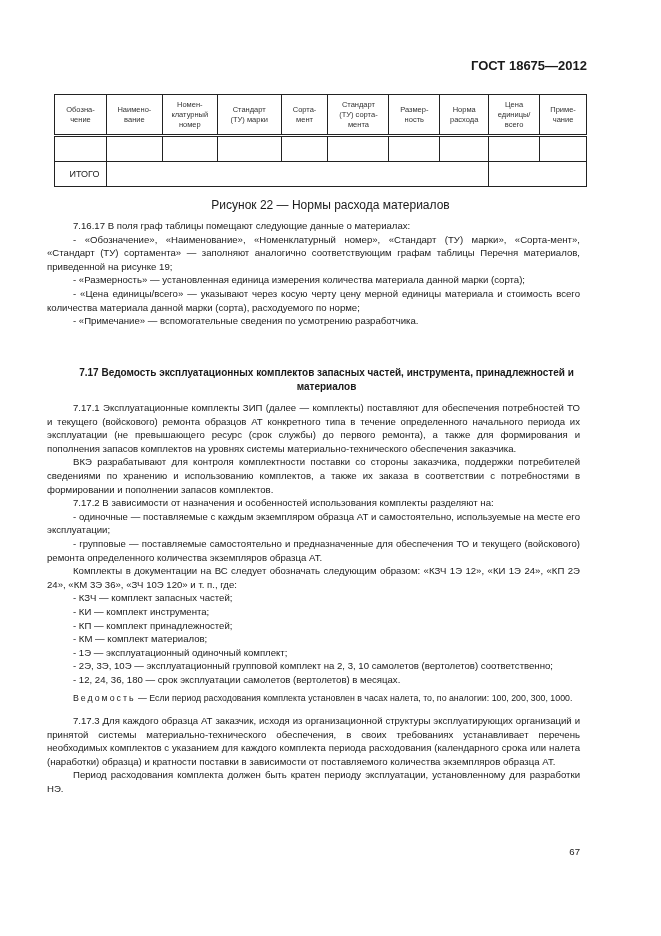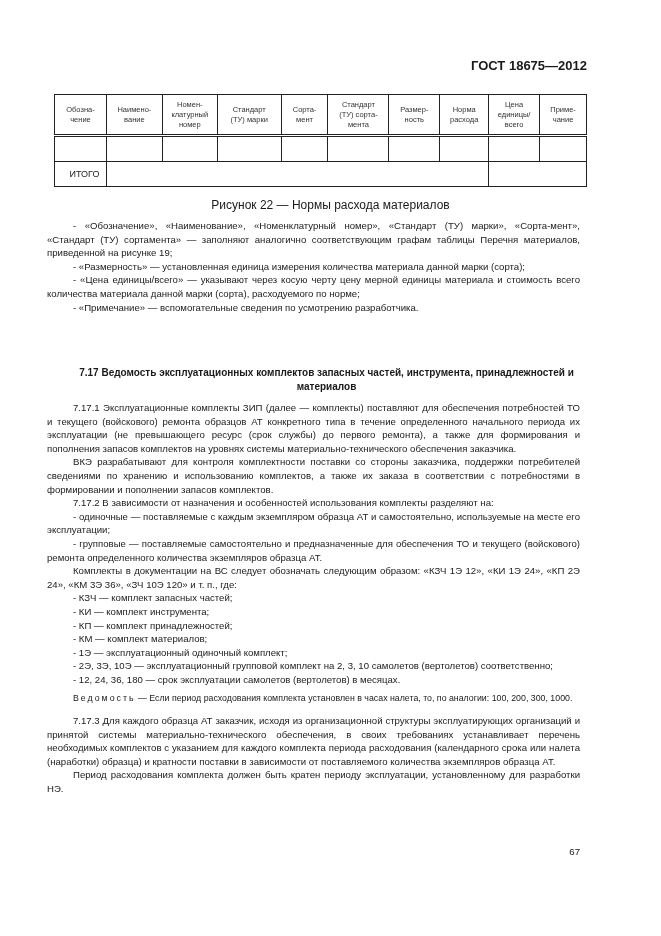--- a/index.html
+++ b/index.html
@@ -82,20 +82,21 @@
     <td class="itogo">ИТОГО</td>
     <td colspan="7"></td>
     <td colspan="2"></td>
   </tr>
 </tbody>
   </table>
 
 <div class="caption">Рисунок 22 — Нормы расхода материалов</div>
 
 <div class="txt" style="top:219px">
+  <p class="ind">7.16.17  В поля граф таблицы помещают следующие данные о материалах:</p>
   <p class="ind">- «Обозначение», «Наименование», «Номенклатурный номер», «Стандарт (ТУ) марки», «Сорта-мент», «Стандарт (ТУ) сортамента» — заполняют аналогично соответствующим графам таблицы Перечня материалов, приведенной на рисунке 19;</p>
   <p class="ind">- «Размерность» — установленная единица измерения количества материала данной марки (сорта);</p>
   <p class="ind">- «Цена единицы/всего» — указывают через косую черту цену мерной единицы материала и стоимость всего количества материала данной марки (сорта), расходуемого по норме;</p>
   <p class="ind">- «Примечание» — вспомогательные сведения по усмотрению разработчика.</p>
 </div>
 
 <div class="txt" style="top:366px">
   <p class="h2" style="text-align:center">7.17  Ведомость эксплуатационных комплектов запасных частей, инструмента, принадлежностей и материалов</p>
   <p class="ind" style="margin-top:7px">7.17.1  Эксплуатационные комплекты ЗИП (далее — комплекты) поставляют для обеспечения потребностей ТО и текущего (войскового) ремонта образцов АТ конкретного типа в течение определенного начального периода их эксплуатации (не превышающего ресурс (срок службы) до первого ремонта), а также для формирования и пополнения запасов комплектов на уровнях системы материально-технического обеспечения заказчика.</p>
   <p class="ind">ВКЭ разрабатывают для контроля комплектности поставки со стороны заказчика, поддержки потребителей сведениями по хранению и использованию комплектов, а также их заказа в соответствии с потребностями в формировании и пополнении запасов комплектов.</p>

